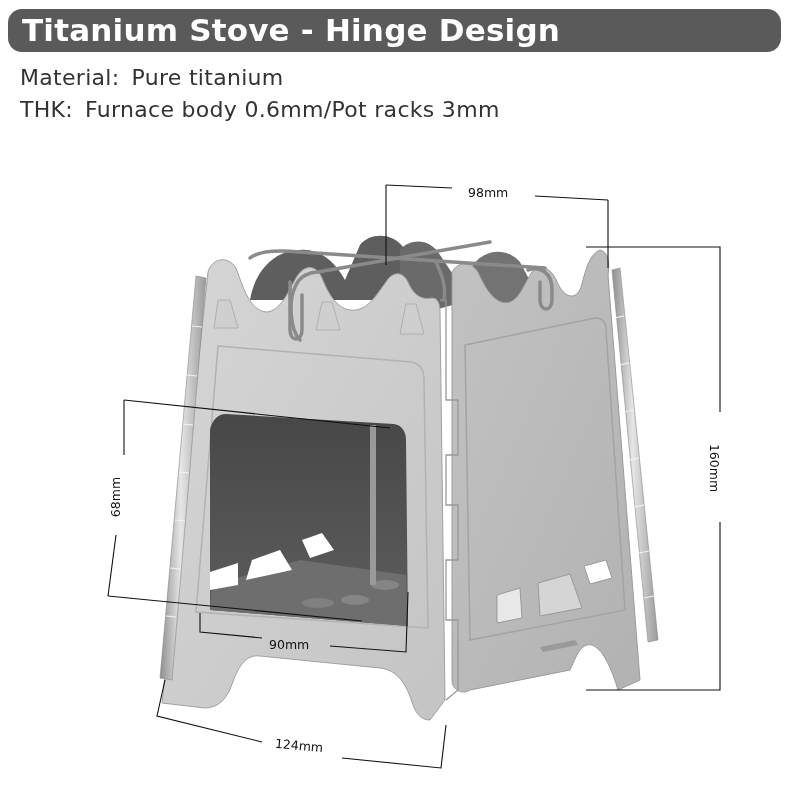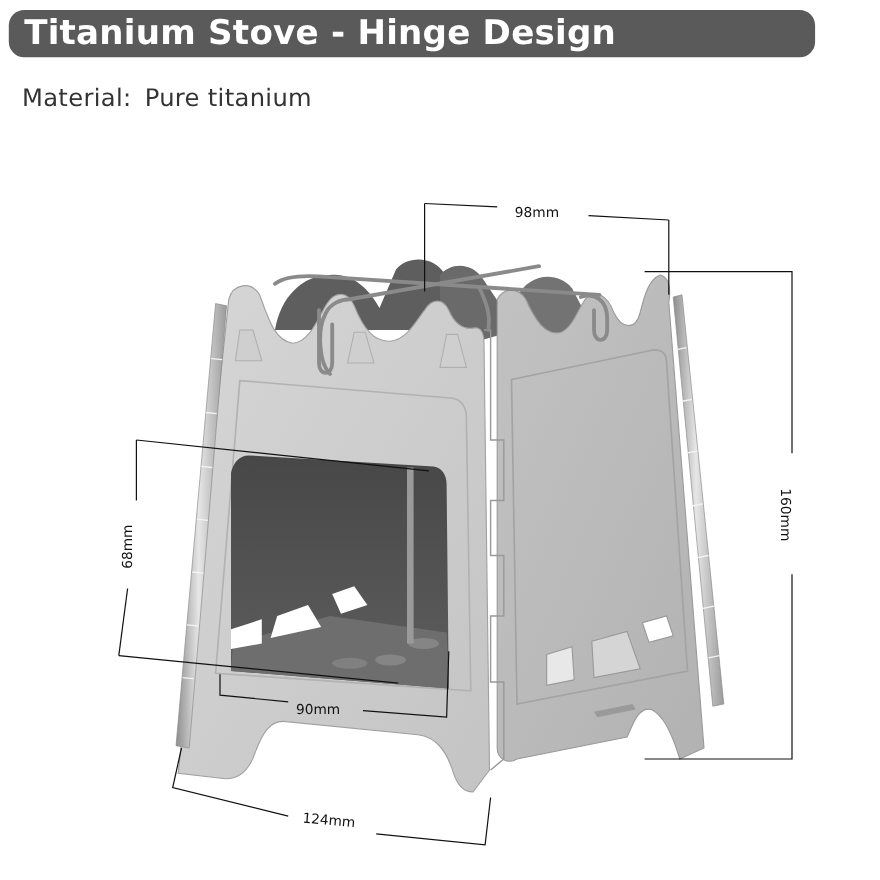--- a/index.html
+++ b/index.html
@@ -1,44 +1,47 @@
 <!DOCTYPE html>
 <html><head>
 <meta charset="utf-8">
 <style>
   html, body { margin:0; padding:0; background:#ffffff; }
   body { width:800px; height:800px; position:relative; overflow:hidden;
          font-family:"DejaVu Sans", "Liberation Sans", sans-serif; }
   .title-bar {
     position:absolute; left:8px; top:9px; width:733px; height:43px;
-    background:#5a5a5a; border-radius:14px;
+    background:#5a5a5a; border-radius:14px;padding-left:40px;
   }
   .title-text {
     position:absolute; left:14px; top:1px; font-size:31px; font-weight:bold;
     color:#ffffff; letter-spacing:0.2px; line-height:40px; white-space:nowrap;
   }
-  .specs { position:absolute; left:20px; top:62px;margin-top:12px; }
+  .specs { position:absolute; left:20px; top:62px; }
   .spec-line {
     font-size:22px; color:#333333; line-height:31.5px; white-space:nowrap;
     letter-spacing:0.3px;
   }
   .spec-label { margin-right:12px; }
   svg.stove { position:absolute; left:0; top:0; }
   .dim-label { font-family:"DejaVu Sans", sans-serif; font-size:12.5px; fill:#111; }
 </style>
 </head>
 <body>
 
 <div class="title-bar">
   <div class="title-text">Titanium Stove - Hinge Design</div>
 </div>
 
 <div class="specs">
   <div class="spec-line">
     <span class="spec-label">Material:</span><span>Pure titanium</span>
+  </div>
+  <div class="spec-line">
+    <span class="spec-label">THK:</span><span>Furnace body  0.6mm/Pot racks 3mm</span>
   </div>
 </div>
 
 <svg class="stove" width="800" height="800" viewBox="0 0 800 800">
   <defs>
     <linearGradient id="gFront" x1="0" y1="0" x2="1" y2="1">
       <stop offset="0" stop-color="#d6d6d6"></stop>
       <stop offset="1" stop-color="#c4c4c4"></stop>
     </linearGradient>
     <linearGradient id="gRight" x1="0" y1="0" x2="1" y2="1">

